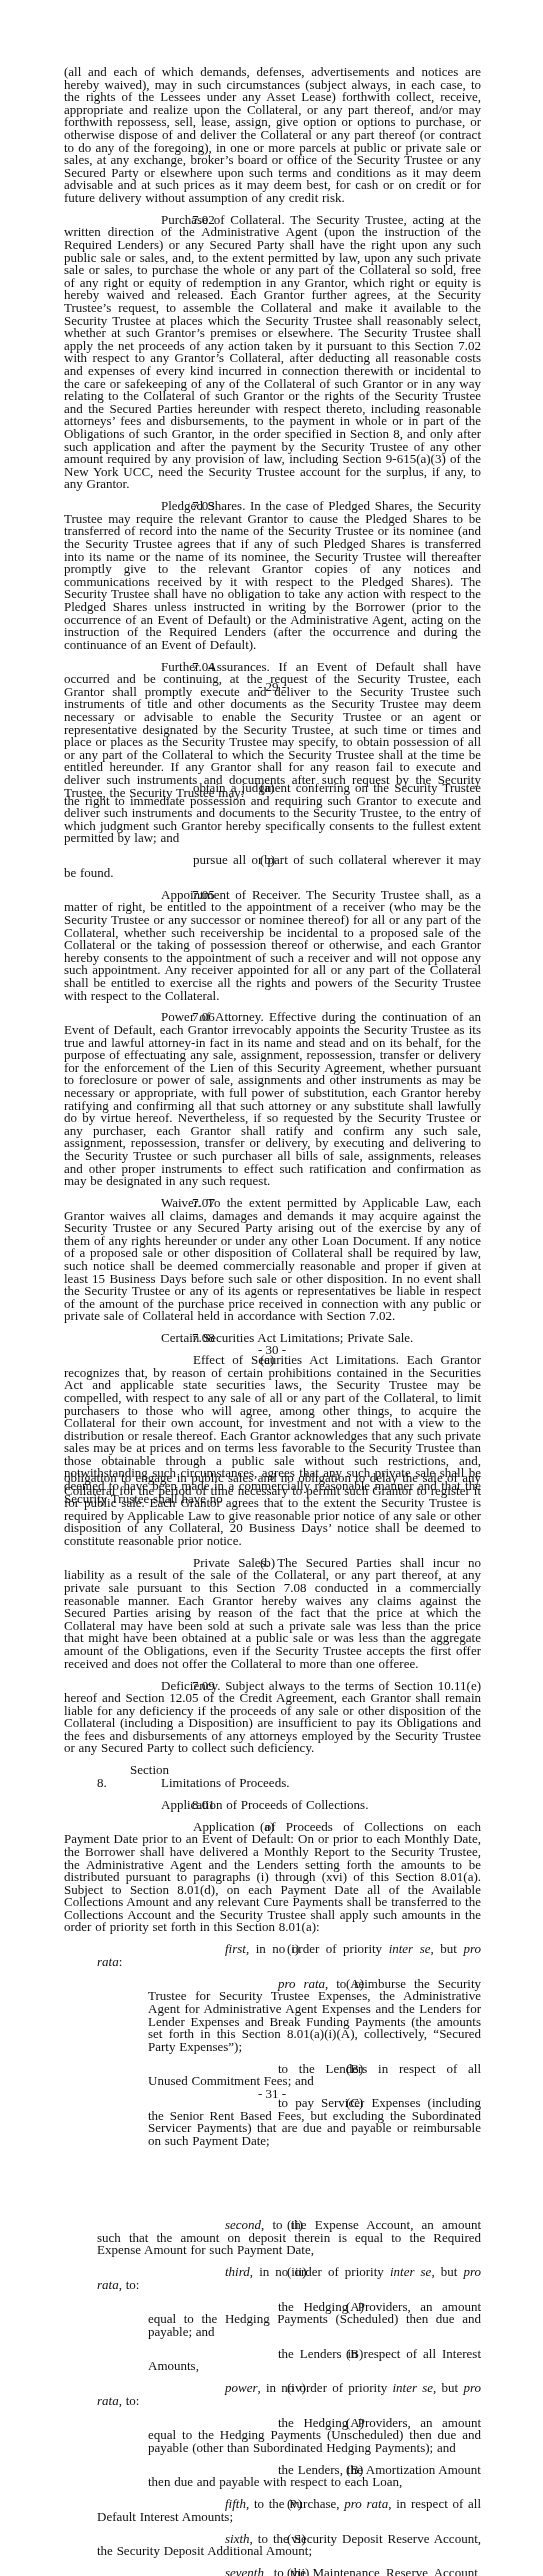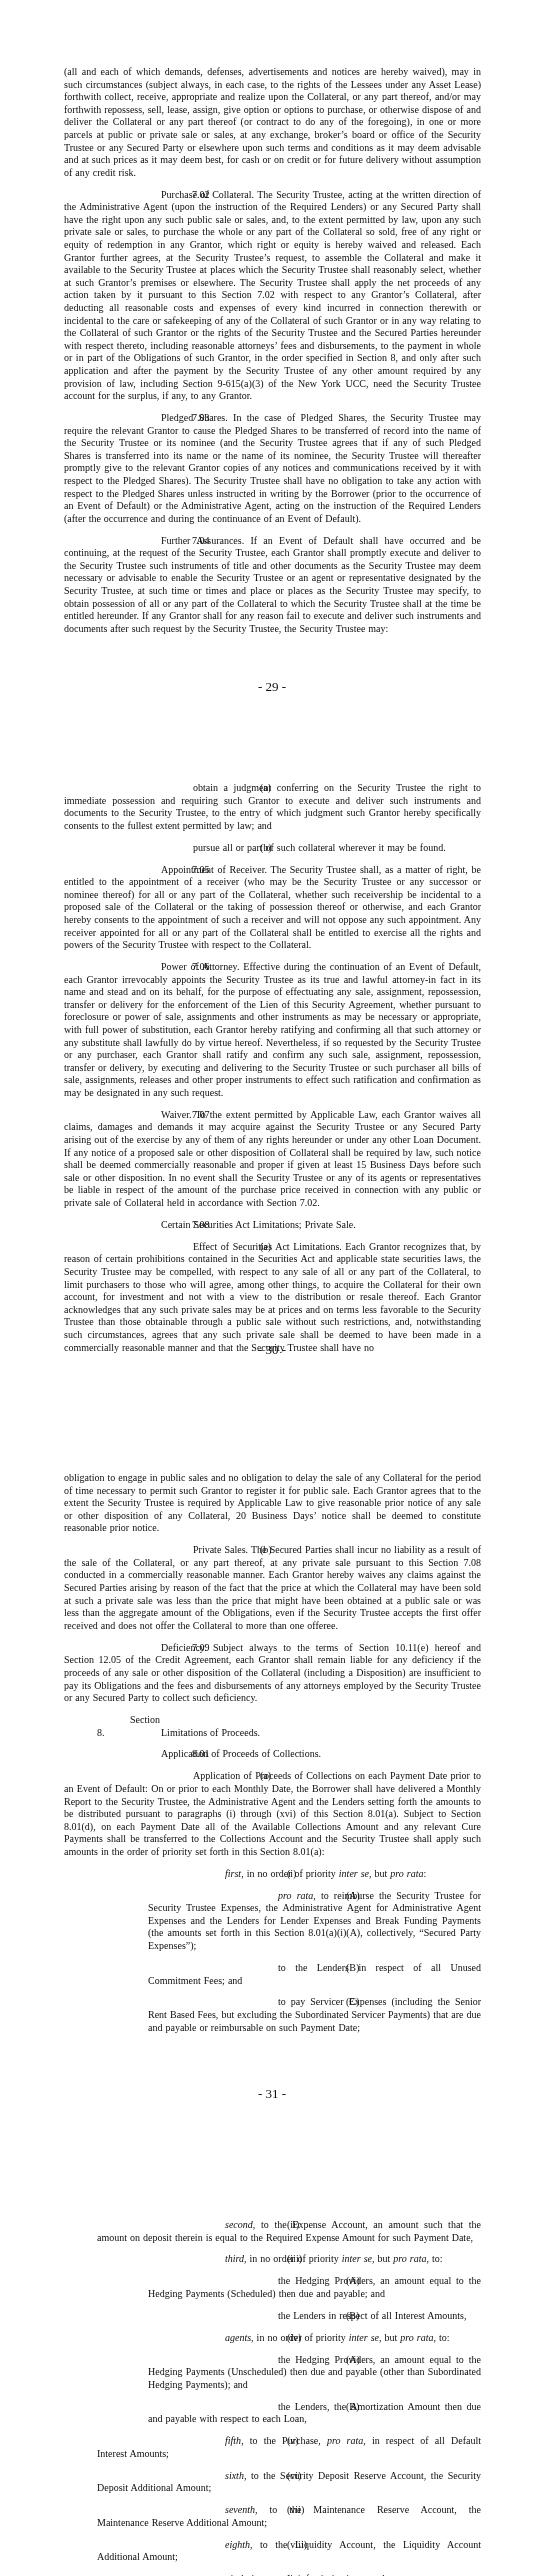--- a/index.html
+++ b/index.html
@@ -17,21 +17,21 @@
     top: 0; left: 0;
     width: 544px;
     height: 2813px;
   }
   .page {
     position: absolute;
     left: 64px;
     width: 417px;
   }
   .para {
-    font-size: 10px;
+    font-size: 13px;
     line-height: 12.6px;
     text-align: justify;
     margin: 0;
     word-spacing: 0.5px;
   }
   .para + .para { margin-top: 9.3px; }
   
   .lvl-body     { text-indent: 0; }
   .lvl-section  { text-indent: 64px; }
   .lvl-section8 { text-indent: 33px; }
@@ -88,21 +88,21 @@
       <div class="para lvl-subA"><span class="marker">(A)</span><span class="run italic">pro rata</span><span class="run plain">, to reimburse the Security Trustee for Security Trustee Expenses, the Administrative Agent for Administrative Agent Expenses and the Lenders for Lender Expenses and Break Funding Payments (the amounts set forth in this Section 8.01(a)(i)(A), collectively, </span><span class="run bold">“Secured Party Expenses</span><span class="run plain">”);</span></div>
       <div class="para lvl-subA"><span class="marker">(B)</span><span class="run plain">to the Lenders in respect of all Unused Commitment Fees; and</span></div>
       <div class="para lvl-subA"><span class="marker">(C)</span><span class="run plain">to pay Servicer Expenses (including the Senior Rent Based Fees, but excluding the Subordinated Servicer Payments) that are due and payable or reimbursable on such Payment Date;</span></div>
     </div>
     <div class="page-number" style="top: 2088px;">- 31 -</div>
     <div class="page" style="top: 2178px;">
       <div class="para lvl-subi"><span class="marker">(ii)</span><span class="run italic">second</span><span class="run plain">, to the Expense Account, an amount such that the amount on deposit therein is equal to the Required Expense Amount for such Payment Date,</span></div>
       <div class="para lvl-subi"><span class="marker">(iii)</span><span class="run italic">third</span><span class="run plain">, in no order of priority </span><span class="run italic">inter se</span><span class="run plain">, but </span><span class="run italic">pro rata</span><span class="run plain">, to:</span></div>
       <div class="para lvl-subA"><span class="marker">(A)</span><span class="run plain">the Hedging Providers, an amount equal to the Hedging Payments (Scheduled) then due and payable; and</span></div>
       <div class="para lvl-subA"><span class="marker">(B)</span><span class="run plain">the Lenders in respect of all Interest Amounts,</span></div>
-      <div class="para lvl-subi"><span class="marker">(iv)</span><span class="run italic">agents</span><span class="run plain">, in no order of priority </span><span class="run italic">inter se</span><span class="run plain">, but </span><span class="run italic">pro rata</span><span class="run plain">, to:</span></div>
+      <div class="para lvl-subi"><span class="marker">(iv)</span><span class="run italic">power</span><span class="run plain">, in no order of priority </span><span class="run italic">inter se</span><span class="run plain">, but </span><span class="run italic">pro rata</span><span class="run plain">, to:</span></div>
       <div class="para lvl-subA"><span class="marker">(A)</span><span class="run plain">the Hedging Providers, an amount equal to the Hedging Payments (Unscheduled) then due and payable (other than Subordinated Hedging Payments); and</span></div>
       <div class="para lvl-subA"><span class="marker">(B)</span><span class="run plain">the Lenders, the Amortization Amount then due and payable with respect to each Loan,</span></div>
       <div class="para lvl-subi"><span class="marker">(v)</span><span class="run italic">fifth</span><span class="run plain">, to the Purchase, </span><span class="run italic">pro rata</span><span class="run plain">, in respect of all Default Interest Amounts;</span></div>
       <div class="para lvl-subi"><span class="marker">(vi)</span><span class="run italic">sixth</span><span class="run plain">, to the Security Deposit Reserve Account, the Security Deposit Additional Amount;</span></div>
       <div class="para lvl-subi"><span class="marker">(vii)</span><span class="run italic">seventh</span><span class="run plain">, to the Maintenance Reserve Account, the Maintenance Reserve Additional Amount;</span></div>
       <div class="para lvl-subi"><span class="marker">(viii)</span><span class="run italic">eighth</span><span class="run plain">, to the Liquidity Account, the Liquidity Account Additional Amount;</span></div>
       <div class="para lvl-subi"><span class="marker">(ix)</span><span class="run italic">ninth</span><span class="run plain">, in no order of priority </span><span class="run italic">inter se</span><span class="run plain">, but </span><span class="run italic">pro rata</span><span class="run plain">, an amount equal to any Scheduled Cash Sweep Amount to (A) the Lenders, in respect of repayment of principal with respect to each Loan and (B) the Hedging Providers, in respect of remaining due and payable Hedging Obligations (if any) other than Subordinated Hedging Payments;</span></div>
     </div>
   </div>
 

